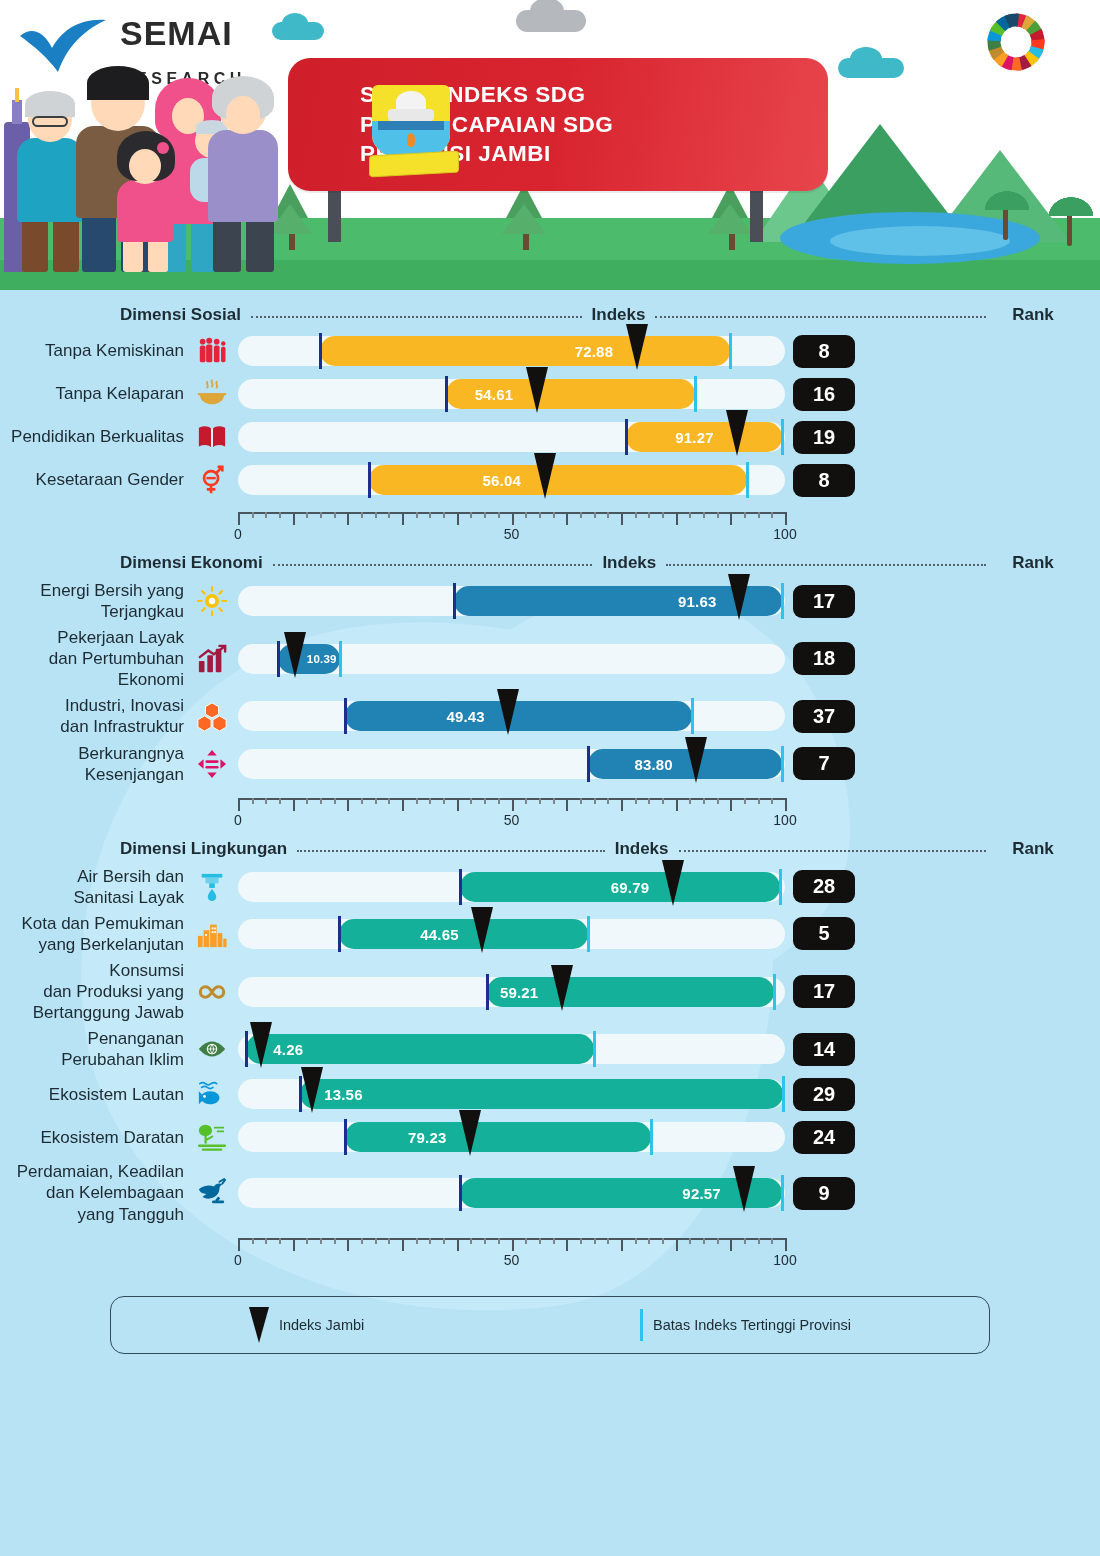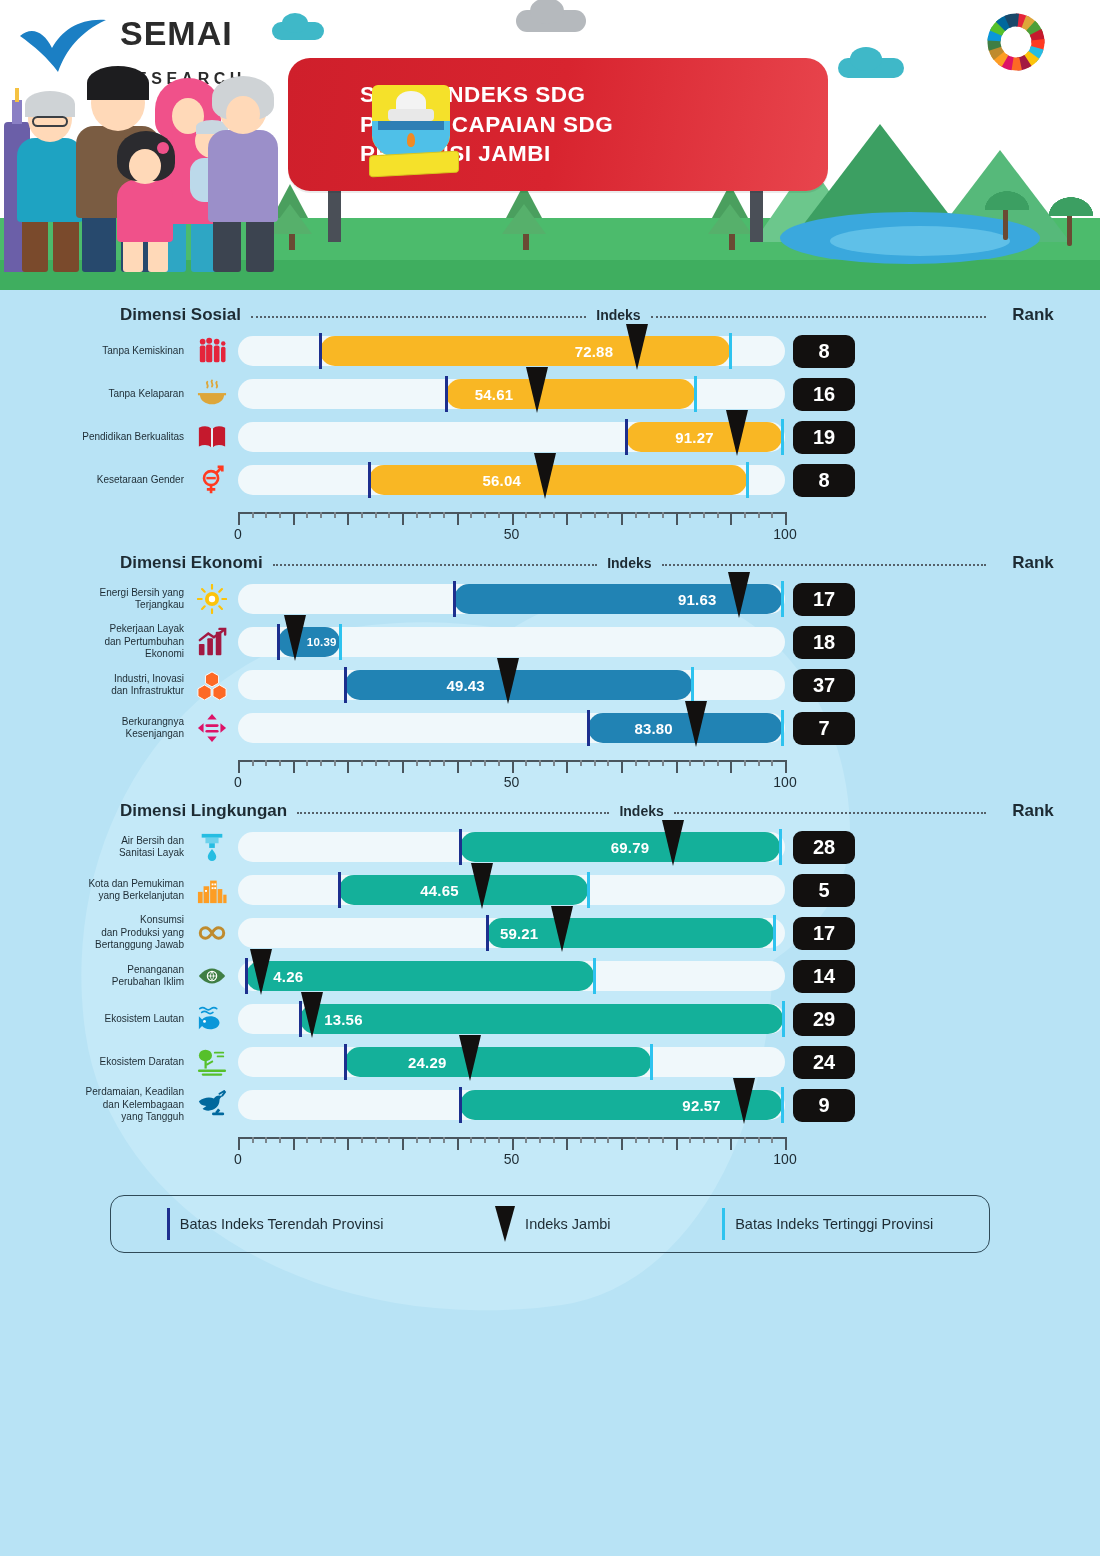--- a/index.html
+++ b/index.html
@@ -128,26 +128,26 @@
 
   .content { position:relative; z-index:2; padding-top:8px; }
 
   .section { position:relative; margin:0; }
 
   .sec-header {
     display:flex; align-items:center; height:34px; padding-left:120px; padding-right:30px;
   }
   .sec-title { font-size:17px; font-weight:bold; color:#1d2b33; white-space:nowrap; }
   .dotline { flex:1; height:1px; border-top:2px dotted #55616a; margin:0 10px; position:relative; top:2px;}
-  .sec-indeks { font-size:14px; font-weight:bold; color:#1d2b33; }
+  .sec-indeks { font-size:17px; font-weight:bold; color:#1d2b33; }
   .sec-rank { font-size:17px; font-weight:bold; color:#1d2b33; width:74px; text-align:center; }
 
   .row { display:flex; align-items:center; margin-bottom:5px; }
   .row-label {
-    width:190px; text-align:right; font-size:10px; color:#1d2b33; line-height:1.24;
+    width:190px; text-align:right; font-size:17px; color:#1d2b33; line-height:1.24;
     padding-right:6px;
   }
   .row-icon { width:44px; display:flex; align-items:center; justify-content:center; }
 
   .track-wrap { width:553px; position:relative; height:38px; display:flex; align-items:center;}
   .track {
     position:absolute; left:4px; top:4px; width:547px; height:30px;
     background:#f0f8fb; border-radius:15px;
   }
   .fill { position:absolute; top:4px; height:30px; border-radius:15px; }
@@ -859,21 +859,21 @@
                 <path d="M19 6h9M22 10h6"></path>
               </g>
             </svg>
           </div>
           <div class="track-wrap">
             <div class="track"></div>
             <div class="fill" style="left:110.665px;width:306.32px;background:#14b09a;"></div>
             <div class="minmark" style="left:109.665px;"></div>
             <div class="maxmark" style="left:415.985px;"></div>
             <div class="pointer" style="left:224.9827px;"></div>
-            <div class="val" style="left:173.9827px;">24.29</div>
+            <div class="val" style="left:173.9827px;">79.23</div>
           </div>
           <div class="rank-cell">
             <div class="rank-badge">24</div>
           </div>
         </div>
         <div class="row">
           <div class="row-label">
             <div>Perdamaian, Keadilan</div>
             <div>dan Kelembagaan</div>
             <div>yang Tangguh</div>
@@ -947,24 +947,20 @@
           <div class="axis-tick" style="left:537.3249999999999px;height:6px;background:#7b858c;"></div>
           <div class="axis-lbl" style="left:4px">0</div>
           <div class="axis-lbl" style="left:277.5px">50</div>
           <div class="axis-lbl" style="left:551px">100</div>
         </div>
       </div>
     </div>
 
   <div class="legend">
     <div class="legend-item">
-      <div class="leg-line" style="background:#1d2f8e"></div>
-      <span class="legend-text">Batas Indeks Terendah Provinsi</span>
-    </div>
-    <div class="legend-item">
       <div class="leg-tri"></div>
       <span class="legend-text">Indeks Jambi</span>
     </div>
     <div class="legend-item">
       <div class="leg-line" style="background:#2ec3ef"></div>
       <span class="legend-text">Batas Indeks Tertinggi Provinsi</span>
     </div>
   </div>
 </div>
 

